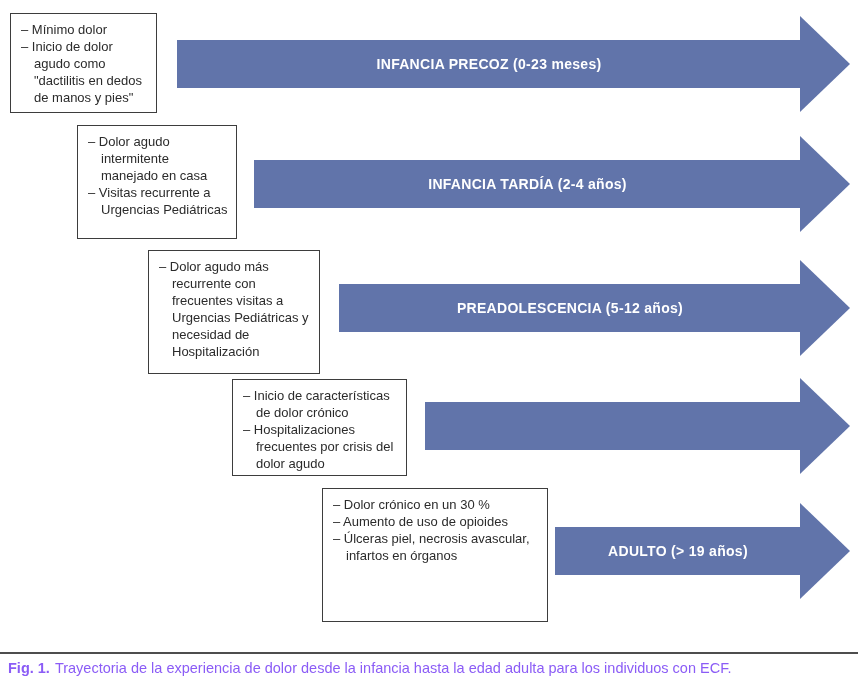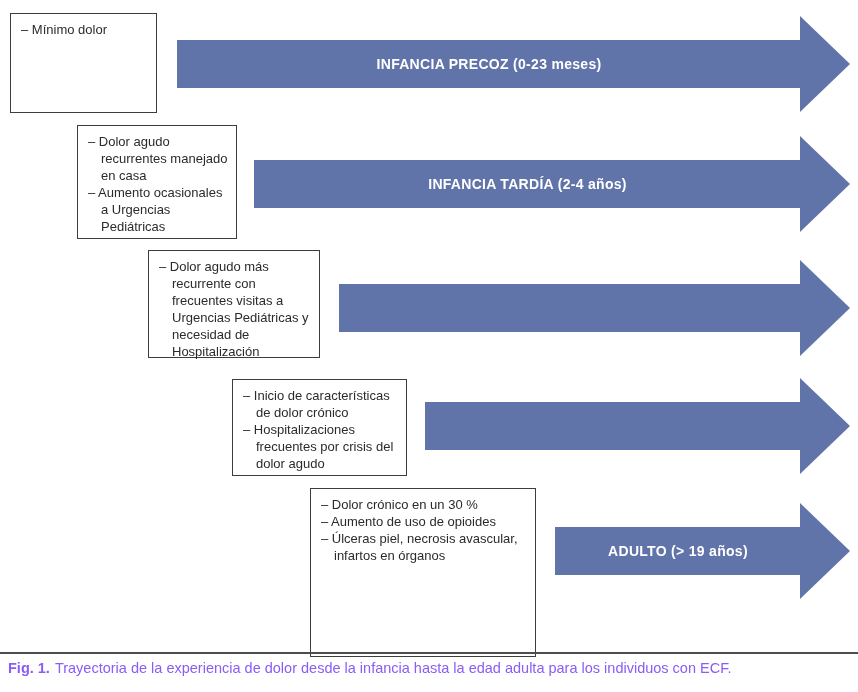--- a/index.html
+++ b/index.html
@@ -65,25 +65,25 @@
     font-weight: bold;
     font-size: 14px;
     letter-spacing: 0.3px;
     white-space: nowrap;
   }
   
   .s1 .note-box { left: 10px;  top: 13px;  width: 147px; height: 100px; }
   .s1 .arrow    { left: 177px; top: 16px;  width: 673px; }
   .s2 .note-box { left: 77px;  top: 125px; width: 160px; height: 114px; }
   .s2 .arrow    { left: 254px; top: 136px; width: 596px; }
-  .s3 .note-box { left: 148px; top: 250px; width: 172px; height: 108px; }
+  .s3 .note-box { left: 148px; top: 250px; width: 172px; height: 124px; }
   .s3 .arrow    { left: 339px; top: 260px; width: 511px; }
   .s4 .note-box { left: 232px; top: 379px; width: 175px; height: 97px;  }
   .s4 .arrow    { left: 425px; top: 378px; width: 425px; }
-  .s5 .note-box { left: 310px; top: 488px; width: 226px; height: 169px; }
+  .s5 .note-box { left: 322px; top: 488px; width: 226px; height: 134px; }
   .s5 .arrow    { left: 555px; top: 503px; width: 295px; }
   
   .caption-rule {
     position: absolute;
     left: 0;
     right: 0;
     top: 652px;
     height: 2px;
     background: #4d4d4d;
   }
@@ -102,47 +102,49 @@
   }
 </style>
 </head>
 <body>
 
 <div class="figure">
 
   <div class="stage s1">
     <div class="note-box">
       <div class="bullet">– Mínimo dolor</div>
+      <div class="bullet">– Inicio de dolor agudo como "dactilitis en dedos de manos y pies"</div>
     </div>
     <div class="arrow">
       <div class="arrow-body"></div>
       <div class="arrow-head"></div>
       <div class="arrow-label">INFANCIA PRECOZ (0-23 meses)</div>
     </div>
   </div>
 
   <div class="stage s2">
     <div class="note-box">
-      <div class="bullet">– Dolor agudo recurrentes manejado en casa</div>
-      <div class="bullet">– Aumento ocasionales a Urgencias Pediátricas</div>
+      <div class="bullet">– Dolor agudo intermitente manejado en casa</div>
+      <div class="bullet">– Visitas recurrente a Urgencias Pediátricas</div>
     </div>
     <div class="arrow">
       <div class="arrow-body"></div>
       <div class="arrow-head"></div>
       <div class="arrow-label">INFANCIA TARDÍA (2-4 años)</div>
     </div>
   </div>
 
   <div class="stage s3">
     <div class="note-box">
       <div class="bullet">– Dolor agudo más recurrente con frecuentes visitas a Urgencias Pediátricas y necesidad de Hospitalización</div>
     </div>
     <div class="arrow">
       <div class="arrow-body"></div>
       <div class="arrow-head"></div>
+      <div class="arrow-label">PREADOLESCENCIA (5-12 años)</div>
     </div>
   </div>
 
   <div class="stage s4">
     <div class="note-box">
       <div class="bullet">– Inicio de características de dolor crónico</div>
       <div class="bullet">– Hospitalizaciones frecuentes por crisis del dolor agudo</div>
     </div>
     <div class="arrow">
       <div class="arrow-body"></div>

